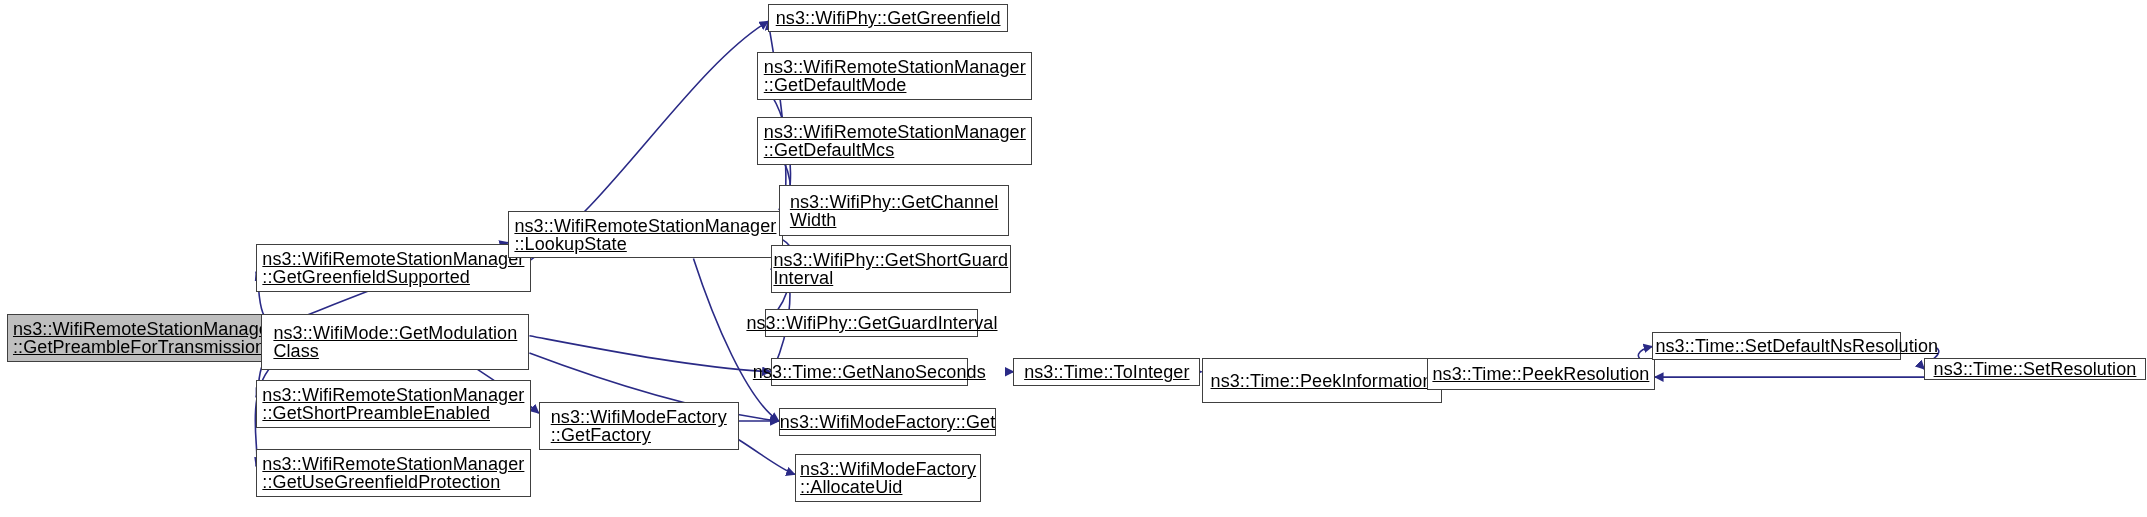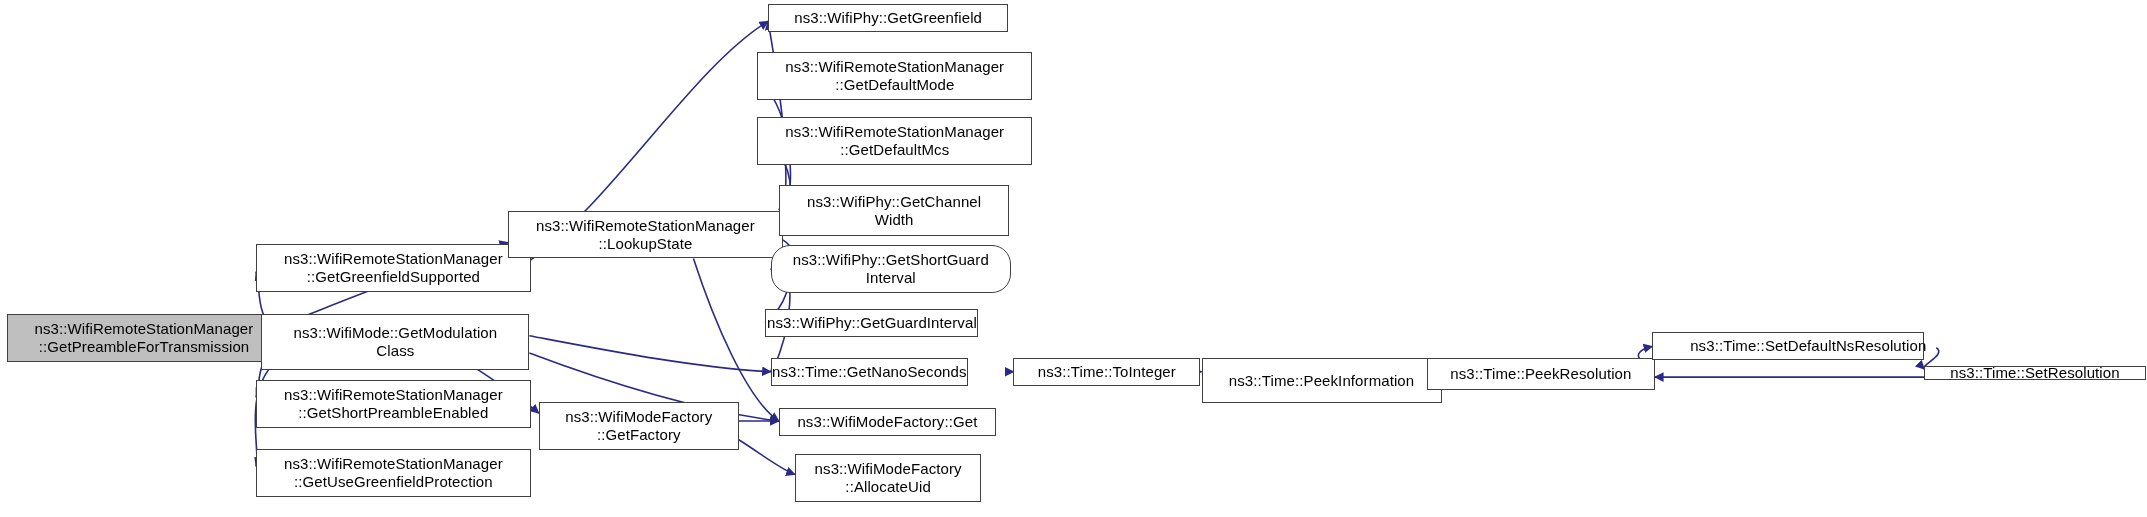--- a/index.html
+++ b/index.html
@@ -23,30 +23,31 @@
     top: 0;
     width: 2147px;
     height: 517px;
   }
   .node {
     position: absolute;
     box-sizing: border-box;
     border: 1px solid #000000;
     background: #ffffff;
     color: #000000;
-    font-size: 15px;
+    font-size: 18px;
     line-height: 18px;
-    text-align: center;
+    text-align: left;
     display: flex;
     align-items: center;
     justify-content: center;
     padding: 0 4px;
     white-space: pre-line;
     letter-spacing: 0.1px;
     z-index: 5;
+    text-decoration: underline;
   }
   .node.root {
     background: #bfbfbf;
     border: 1px solid #404040;
   }
   .node.thick {
     border: 1px solid #404040;
   }
 </style>
 </head>
@@ -102,26 +103,26 @@
 ::LookupState</div>
       <div class="node thick" style="left: 538.75px; top: 402.407px; width: 200.031px; height: 47.9691px;">ns3::WifiModeFactory
 ::GetFactory</div>
       <div class="node thick" style="left: 768.119px; top: 3.99742px; width: 240.037px; height: 27.982px;">ns3::WifiPhy::GetGreenfield</div>
       <div class="node thick" style="left: 757.451px; top: 51.9665px; width: 274.709px; height: 47.9691px;">ns3::WifiRemoteStationManager
 ::GetDefaultMode</div>
       <div class="node thick" style="left: 757.451px; top: 117.258px; width: 274.709px; height: 47.9691px;">ns3::WifiRemoteStationManager
 ::GetDefaultMcs</div>
       <div class="node thick" style="left: 778.788px; top: 185.214px; width: 230.702px; height: 51px;">ns3::WifiPhy::GetChannel
 Width</div>
-      <div class="node thick" style="left: 770.786px; top: 245.175px; width: 240.037px; height: 47.9691px; border-radius: 19px;">ns3::WifiPhy::GetShortGuard
+      <div class="node thick" style="left: 770.786px; top: 245.175px; width: 240.037px; height: 47.9691px;">ns3::WifiPhy::GetShortGuard
 Interval</div>
       <div class="node thick" style="left: 765.452px; top: 309.134px; width: 213px; height: 27.982px;">ns3::WifiPhy::GetGuardInterval</div>
       <div class="node thick" style="left: 770.786px; top: 358.436px; width: 197px; height: 27.982px;">ns3::Time::GetNanoSeconds</div>
       <div class="node thick" style="left: 778.788px; top: 407.737px; width: 217.367px; height: 27.982px;">ns3::WifiModeFactory::Get</div>
       <div class="node thick" style="left: 794.79px; top: 454.374px; width: 186.696px; height: 47.9691px;">ns3::WifiModeFactory
 ::AllocateUid</div>
       <div class="node thick" style="left: 1013.49px; top: 358.436px; width: 186.696px; height: 27.982px;">ns3::Time::ToInteger</div>
       <div class="node thick" style="left: 1201.52px; top: 358.436px; width: 240.037px; height: 45px;">ns3::Time::PeekInformation</div>
       <div class="node thick" style="left: 1426.89px; top: 358.436px; width: 228.035px; height: 32px;">ns3::Time::PeekResolution</div>
-      <div class="node thick" style="left: 1652.26px; top: 331.786px; width: 272px; height: 27.982px; padding-left: 44px;">ns3::Time::SetDefaultNsResolution</div>
-      <div class="node thick" style="left: 1924.3px; top: 358.436px; width: 221.368px; height: 14px; margin-top: 8px;">ns3::Time::SetResolution</div>
+      <div class="node thick" style="left: 1652.26px; top: 331.786px; width: 249px; height: 27.982px; padding-left: 44px;">ns3::Time::SetDefaultNsResolution</div>
+      <div class="node thick" style="left: 1924.3px; top: 358.436px; width: 221.368px; height: 22px;">ns3::Time::SetResolution</div>
     </div>
 </div>
 
 </body></html>

